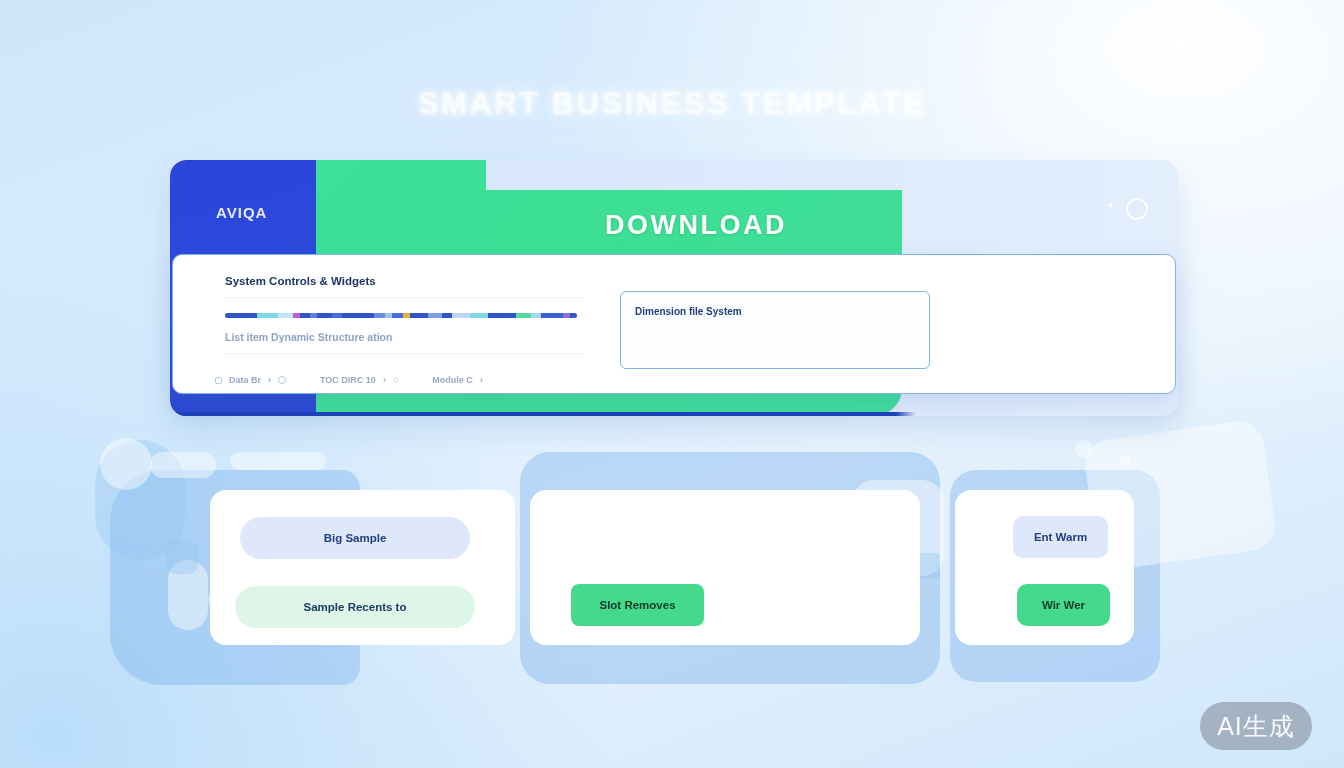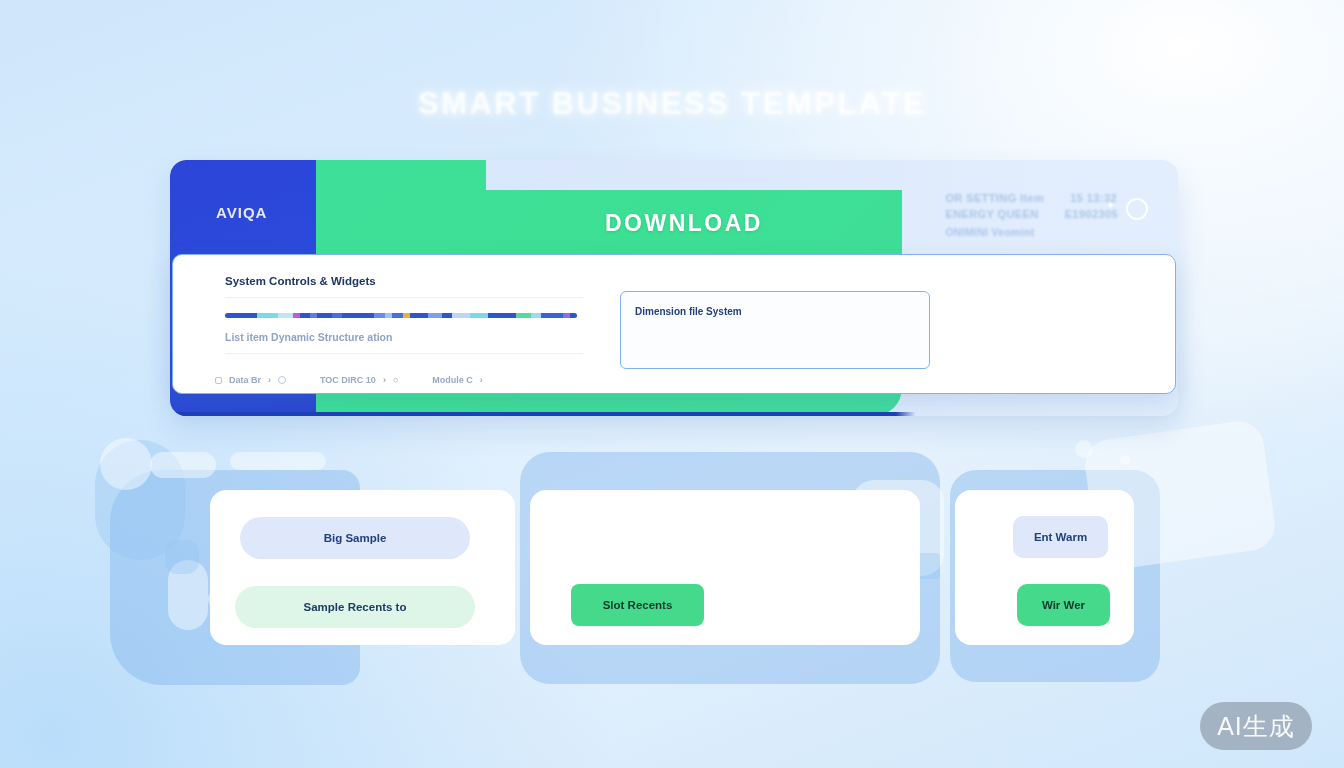--- a/index.html
+++ b/index.html
@@ -61,21 +61,21 @@
     width: 586px; height: 100%;
     background: linear-gradient(135deg, #3ee09a 0%, #3cdf93 45%, #40dd9b 100%);
     border-bottom-right-radius: 28px;
   }
   .hero-green-step {
     position: absolute; left: 316px; top: 0; width: 416px; height: 30px;
     background: linear-gradient(90deg, #d9e7fc 0%, #dfebfd 100%);
   }
   .hero-download {
     position: absolute; left: 435px; top: 50px;
-    font-size: 23px; font-weight: 700; letter-spacing: 2.5px;
+    font-size: 27px; font-weight: 700; letter-spacing: 2.5px;
     color: #ffffff;
     text-shadow: 0 1px 3px rgba(0,80,50,.18);
     user-select: none;
   }
   .hero-meta {
     position: absolute; right: 60px; top: 30px;
     text-align: left;
     color: rgba(120,160,215,.50);
     filter: blur(.85px);
     user-select: none;
@@ -211,31 +211,20 @@
   <div class="hero">
     <div class="hero-blue">
       <div class="hero-brand">AVIQA</div>
     </div>
 
     <div class="hero-green"></div>
     <div class="hero-green-step"></div>
 
     <div class="hero-download">DOWNLOAD</div>
 
-    <div class="hero-meta">
-      <div class="m-row">
-        <span>OR SETTING Item</span>
-        <span>15 13:32</span>
-      </div>
-      <div class="m-row">
-        <span>ENERGY QUEEN</span>
-        <span>E1902305</span>
-      </div>
-      <div class="m-sub">ONIMINI Veomint</div>
-    </div>
     <div class="hero-spark">✦</div>
     <div class="hero-ring"></div>
 
     <div class="hero-rule"></div>
   </div>
 
   <div class="card">
 
     <div class="card-left">
       <div class="card-heading">System Controls &amp; Widgets</div>
@@ -296,21 +285,21 @@
   </div>
 
   <div class="bcard" style="left:210px; top:490px; width:305px; height:155px;padding-left:16px;">
     <div class="shadow-base" style="left:12px; top:140px; width:278px; height:42px; z-index:-1;"></div>
     <div class="field blue" style="left:30px; top:27px; width:230px; height:42px;">Big Sample</div>
     <div class="field mint" style="left:25px; top:96px; width:240px; height:42px;">Sample Recents to</div>
   </div>
 
   <div class="bcard" style="left:530px; top:490px; width:390px; height:155px;">
     <div class="shadow-base" style="left:14px; top:140px; width:388px; height:42px; z-index:-1;"></div>
-    <div class="field green" style="left:41px; top:94px; width:133px; height:42px; border-radius:8px;">Slot Recents</div>
+    <div class="field green" style="left:41px; top:94px; width:133px; height:42px; border-radius:8px;">Slot Removes</div>
   </div>
 
   <div class="bcard" style="left:955px; top:490px; width:179px; height:155px;">
     <div class="shadow-base" style="left:10px; top:140px; width:196px; height:42px; z-index:-1;"></div>
     <div class="field blue" style="left:58px; top:26px; width:95px; height:42px; border-radius:10px;">Ent Warm</div>
     <div class="field green" style="left:62px; top:94px; width:93px; height:42px; border-radius:10px;">Wir Wer</div>
   </div>
 
   <div class="watermark">AI生成</div>
 

